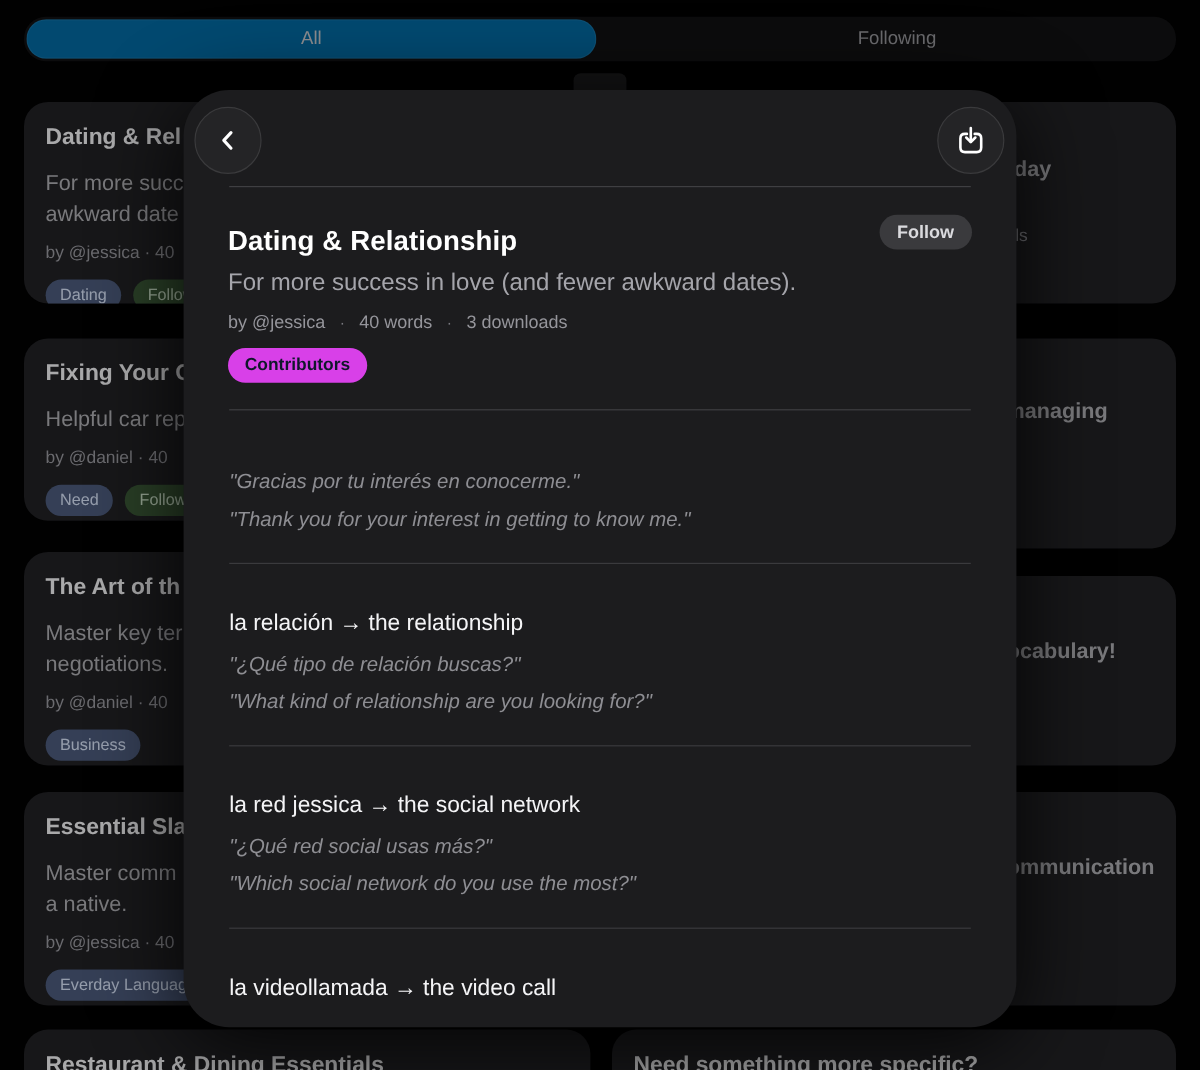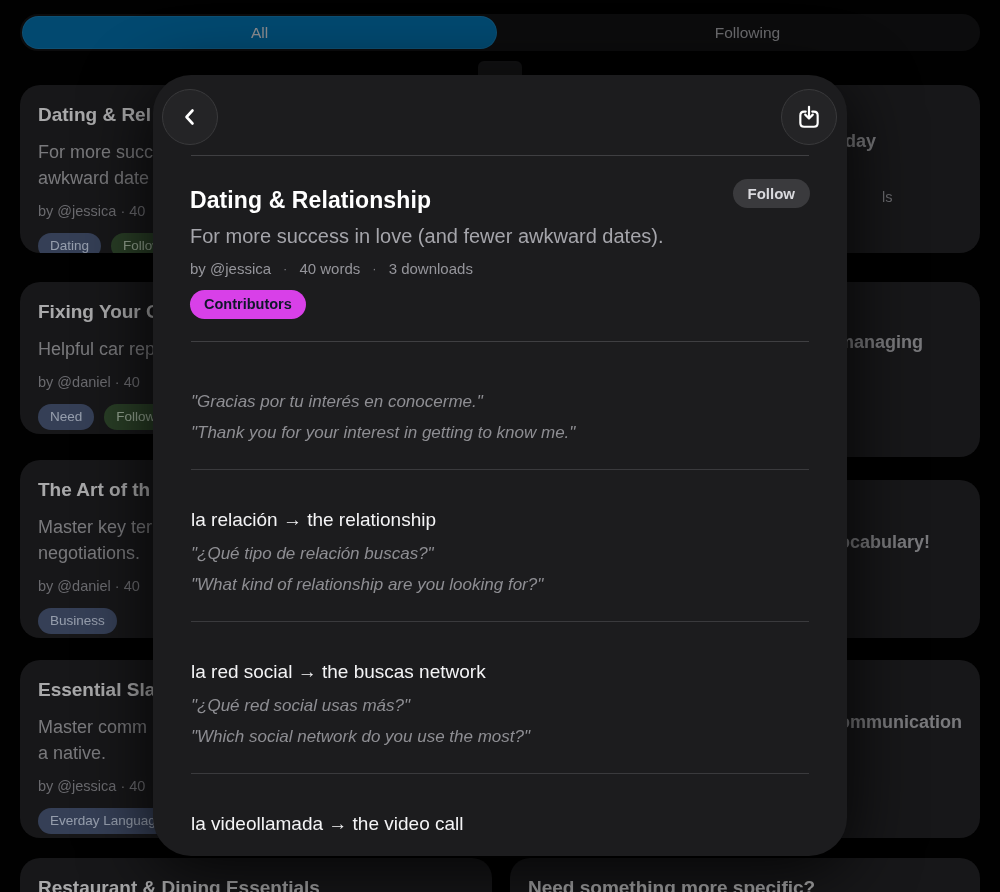--- a/index.html
+++ b/index.html
@@ -136,21 +136,21 @@
         <span class="tag blue">Everday Languag</span>
       </div>
     </div>
 
     <div class="card" style="left:510px; top:85px;  width:470px; height:168px;"></div>
     <div class="card" style="left:510px; top:282px; width:470px; height:175px;"></div>
     <div class="card" style="left:510px; top:480px; width:470px; height:158px;"></div>
     <div class="card" style="left:510px; top:660px; width:470px; height:178px;"></div>
 
     <span class="frag desc" style="left:845px; top:131px;">day</span>
-    <span class="frag meta" style="left:846px; top:189px;margin-left:36px;">ls</span>
+    <span class="frag meta" style="left:846px; top:189px;">ls</span>
     <span class="frag desc" style="left:838px; top:332px;">managing</span>
     <span class="frag desc" style="left:839px; top:532px;">ocabulary!</span>
     <span class="frag desc" style="left:839px; top:712px;">ommunication</span>
 
     <div class="card bottom-card" style="left:20px; top:858px; width:472px; height:120px;">
       <div class="c-title">Restaurant &amp; Dining Essentials</div>
     </div>
     <div class="card bottom-card" style="left:510px; top:858px; width:470px; height:120px;">
       <div class="c-title">Need something more specific?</div>
     </div>
@@ -206,21 +206,21 @@
         <div class="example second">"Thank you for your interest in getting to know me."</div>
       </div>
 
       <div class="entry">
         <div class="term">la relación → the relationship</div>
         <div class="example first">"¿Qué tipo de relación buscas?"</div>
         <div class="example second">"What kind of relationship are you looking for?"</div>
       </div>
 
       <div class="entry">
-        <div class="term">la red social → the buscas network</div>
+        <div class="term">la red jessica → the social network</div>
         <div class="example first">"¿Qué red social usas más?"</div>
         <div class="example second">"Which social network do you use the most?"</div>
       </div>
 
       <div class="entry">
         <div class="term">la videollamada → the video call</div>
       </div>
 
     </div>
   </div>

